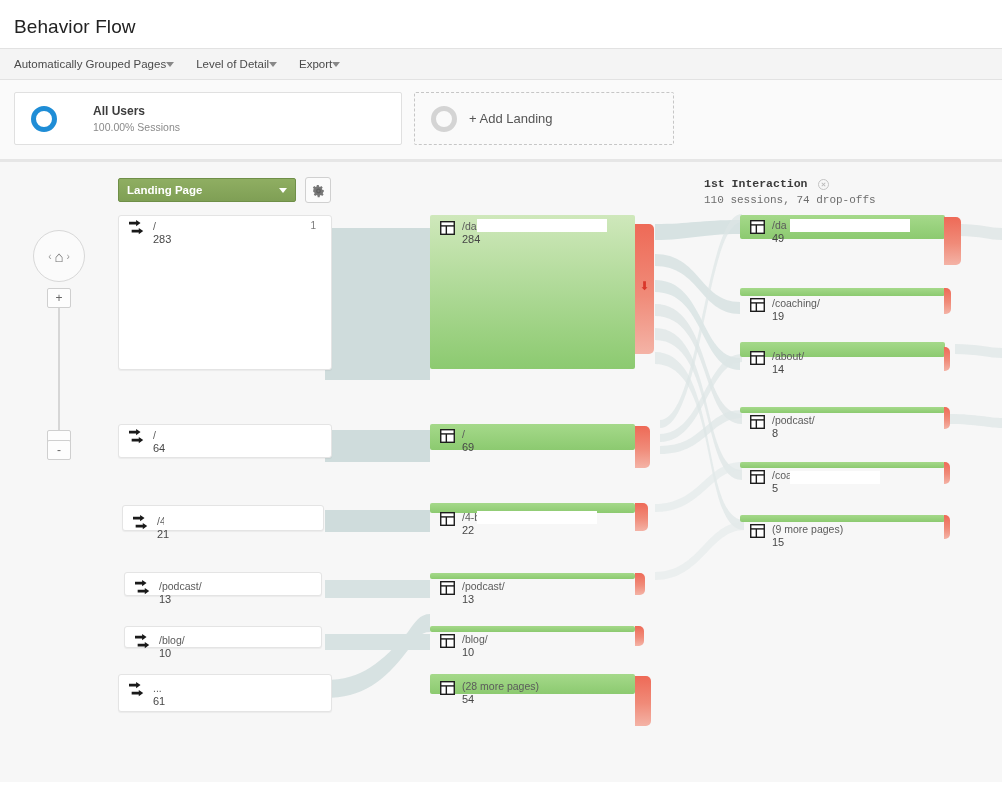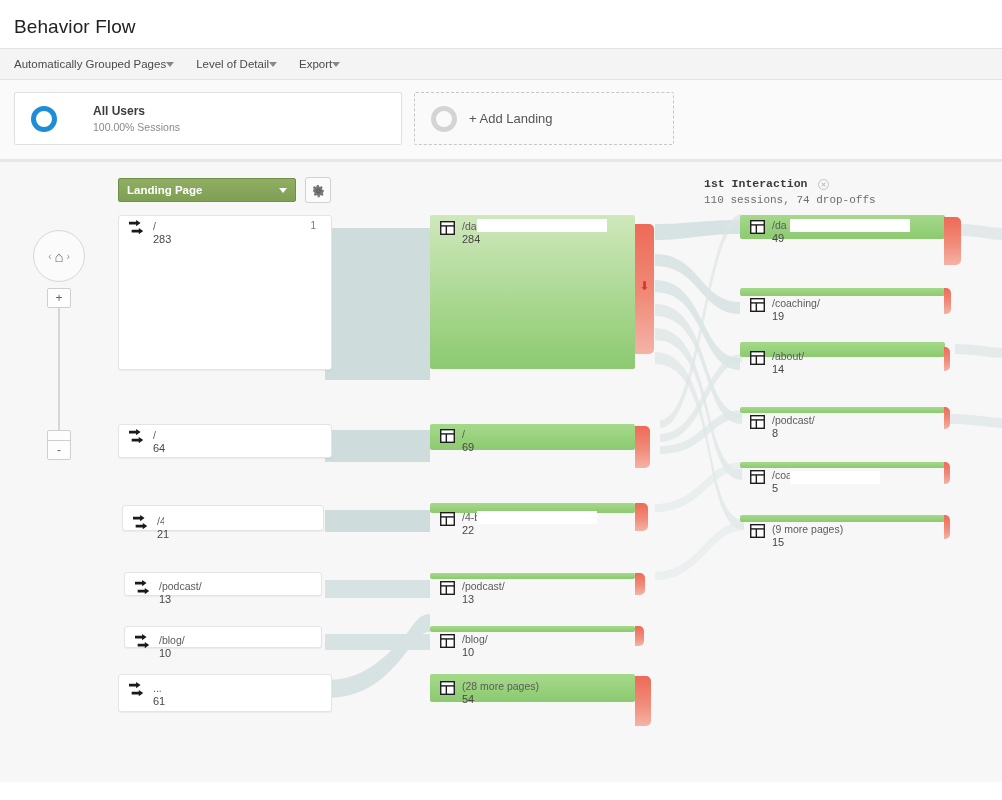--- a/index.html
+++ b/index.html
@@ -598,21 +598,21 @@
         <rect x="7.5" y="6" width="7" height="7.5" fill="#ffffff"></rect>
       </svg>
       <div class="node-texts">
         <div class="node-path">/blog/</div>
         <div class="node-count">10</div>
       </div>
     </div>
   </div>
   <div class="dropoff" style="left:635px; top:464px; width:9px; height:20px;"></div>
 
-  <div class="node pg thin" style="left:430px; top:512px; width:205px; height:28px;">
+  <div class="node pg thin" style="left:430px; top:512px; width:205px; height:20px;">
     <div class="node-box"></div>
     <div class="node-label" style="top:6px;">
       <svg class="icon-page" viewBox="0 0 16 15">
         <rect x="0" y="0" width="16" height="15" fill="#1c1c1c"></rect>
         <rect x="1.5" y="1.5" width="13" height="3" fill="#ffffff"></rect>
         <rect x="1.5" y="6" width="4.5" height="7.5" fill="#ffffff"></rect>
         <rect x="7.5" y="6" width="7" height="7.5" fill="#ffffff"></rect>
       </svg>
       <div class="node-texts">
         <div class="node-path">(28 more pages)</div>

